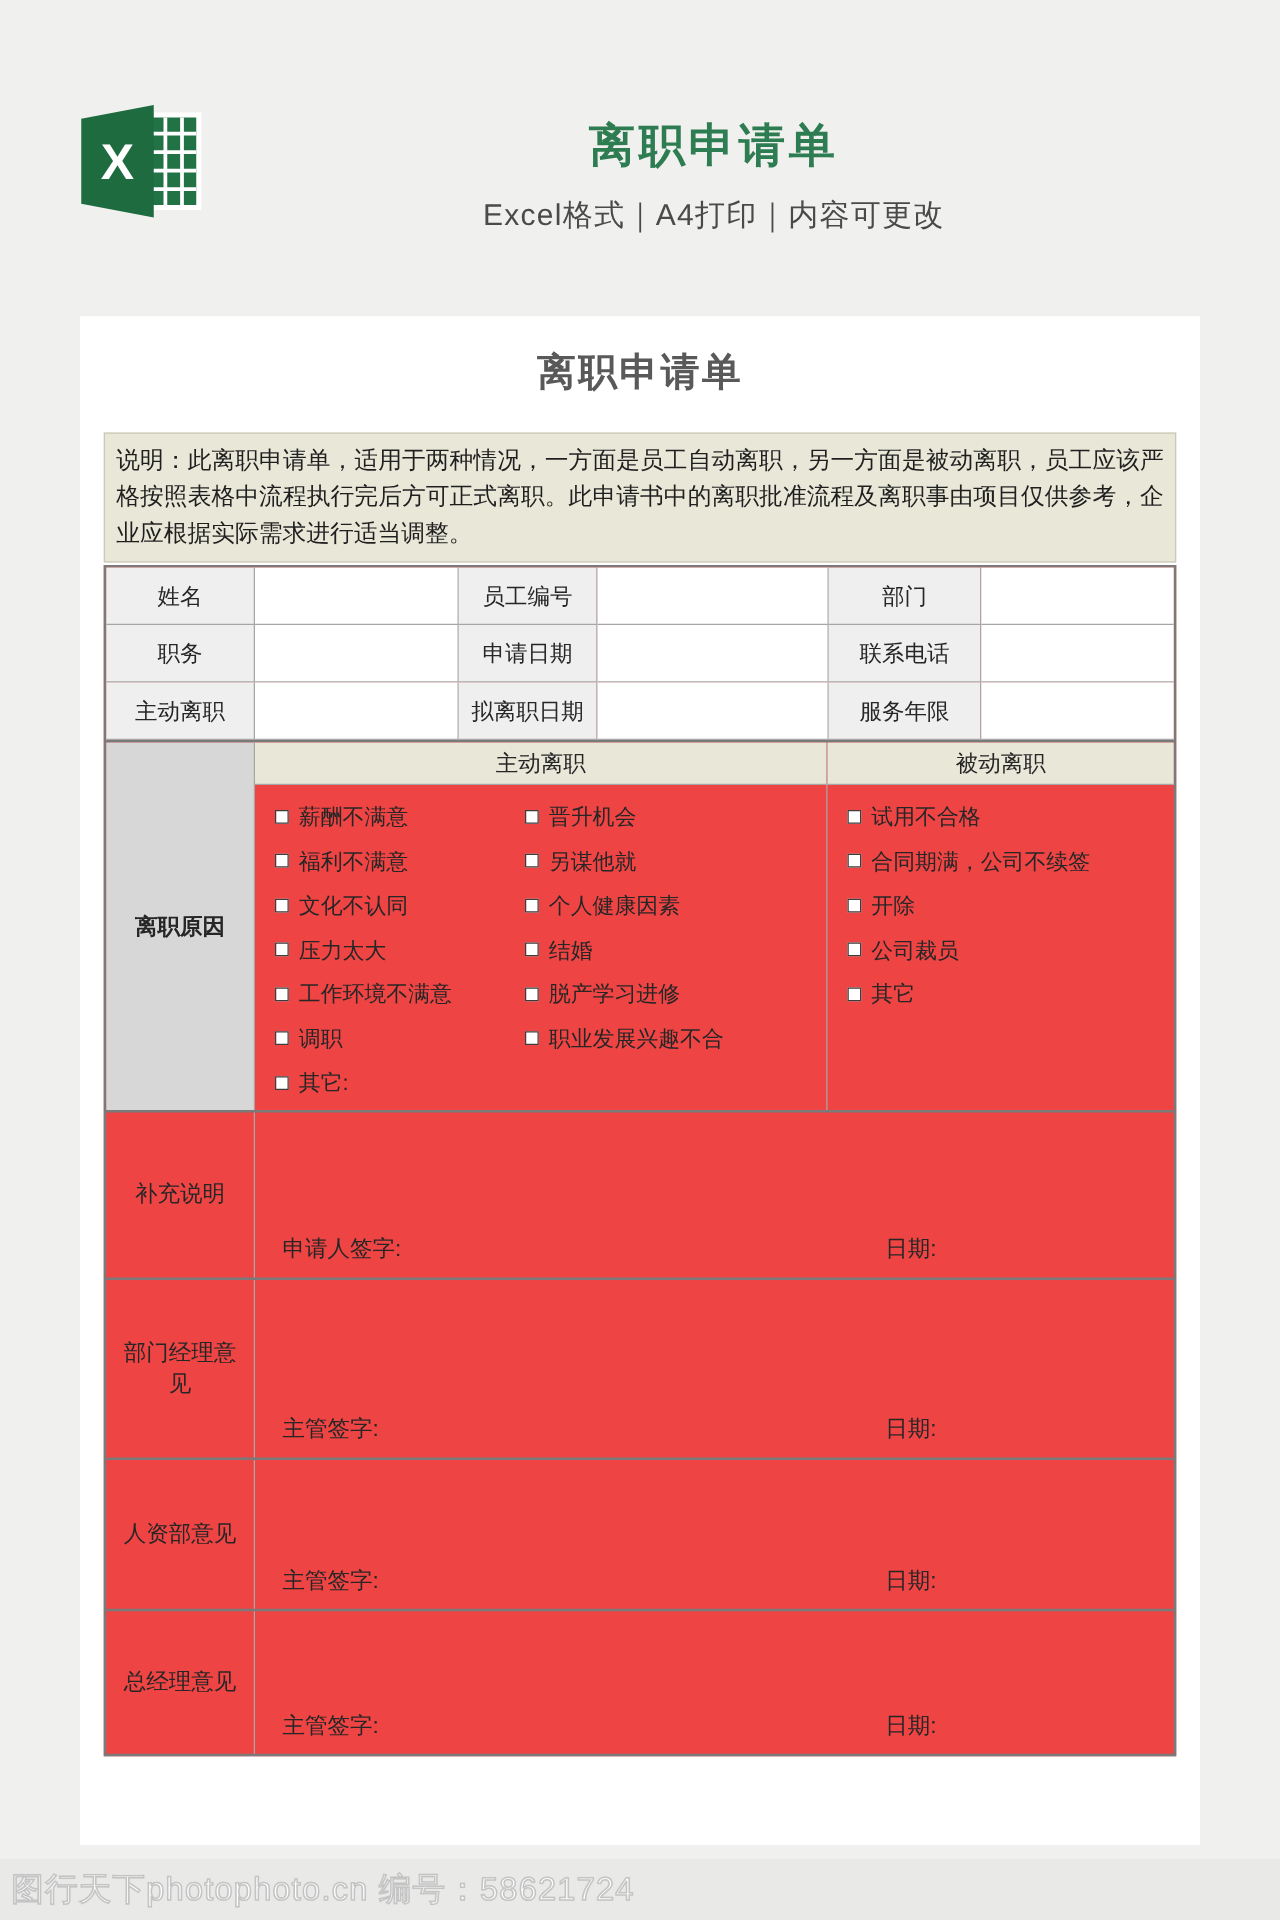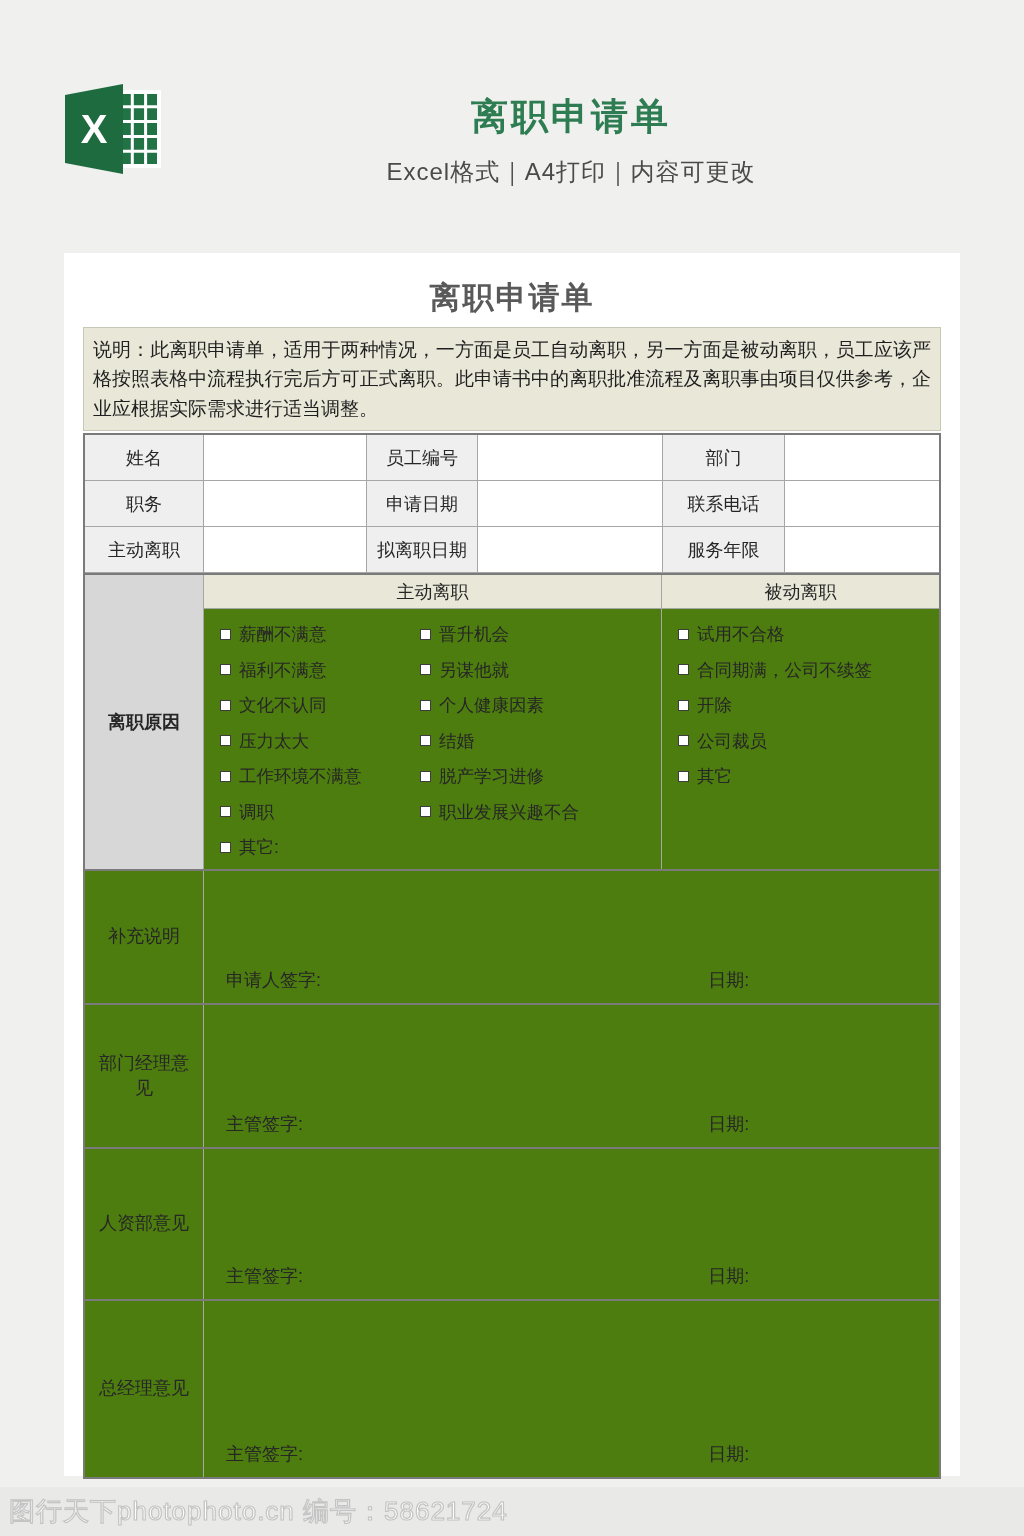--- a/index.html
+++ b/index.html
@@ -24,28 +24,28 @@
   
   .card {
     width: 896px; height: 1223px; margin: 0 auto;
     background: #ffffff; padding: 20px 19px 0 19px;
   }
   .form-title {
     text-align: center; font-size: 31px; font-weight: bold;
     color: #595959; letter-spacing: 2px; margin-top: 4px;
   }
   .note {
-    margin-top: 8px;
+    margin-top: 27px;
     background: #e9e7d8; border: 1px solid #c9c7b6;
     padding: 7px 9px; font-size: 19px; line-height: 1.55;
     color: #1f1f1f; text-align: justify;
   }
 
   
-  .tbl { margin-top: 2px; border: 2px solid #7a7a7a; background: #4d7c0f; }
+  .tbl { margin-top: 2px; border: 2px solid #7a7a7a; background: #ef4444; }
 
   .info-grid {
     display: grid;
     grid-template-columns: 119px 163px 111px 185px 122px 154px;
   }
   .cell {
     height: 46px; display: flex; align-items: center;
     border-bottom: 1px solid #a6a6a6; border-right: 1px solid #a6a6a6;
     font-size: 18px;
   }
@@ -73,22 +73,22 @@
     padding-left: 16px; font-size: 17.5px; white-space: nowrap;
   }
   .cb {
     width: 11px; height: 11px; flex: 0 0 11px;
     border: 1.5px solid #3d3d3d; margin-right: 8px; background: #fff;
   }
 
   .sections .sec { display: flex; border-top: 2px solid #7a7a7a; gap: 14px; }
   .sections .sec:nth-child(1) { height: 134px; }
   .sections .sec:nth-child(2) { height: 144px; }
-  .sections .sec:nth-child(3) { height: 152px; }
-  .sections .sec:nth-child(4) { height: 178px; }
+  .sections .sec:nth-child(3) { height: 121px; }
+  .sections .sec:nth-child(4) { height: 116px; }
   .sec-label {
     width: 119px; flex: 0 0 119px; border-right: 1px solid #a6a6a6;
     display: flex; align-items: center; justify-content: center;
     text-align: center; font-size: 18px; padding: 0 13px; line-height: 1.4;
   }
   .sec-body { position: relative; flex: 1; }
   .sig { position: absolute; left: 8px; bottom: 11px; font-size: 18px; }
   .date { position: absolute; left: 68%; bottom: 11px; font-size: 18px; }
 
   

